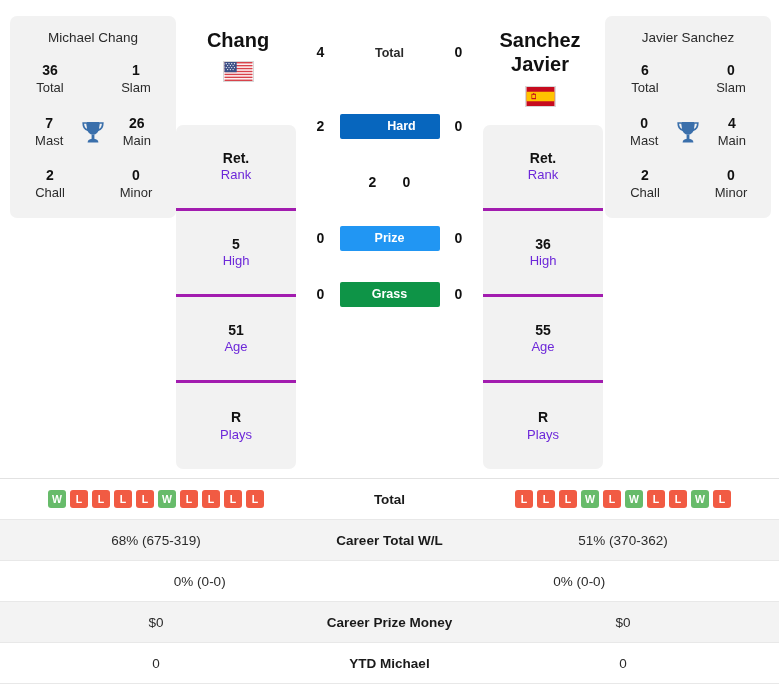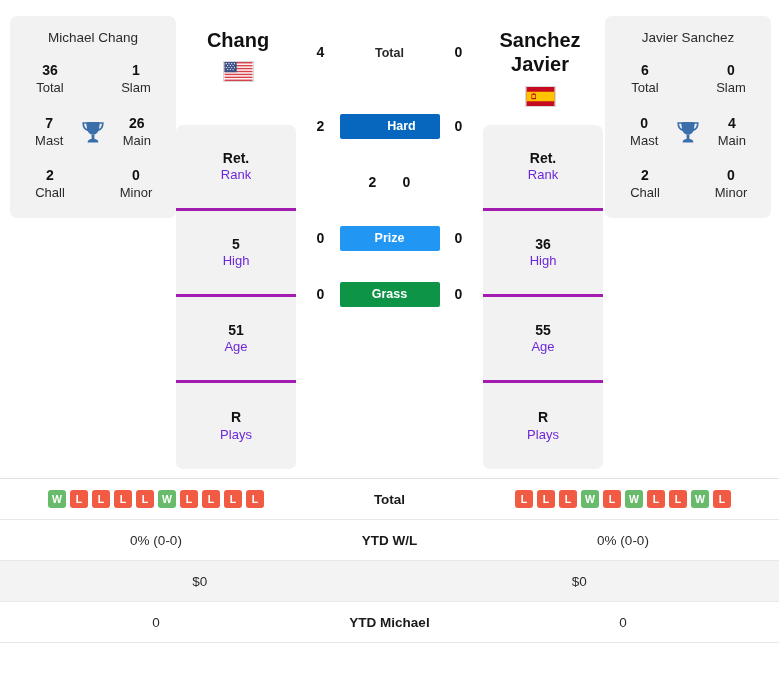--- a/index.html
+++ b/index.html
@@ -506,29 +506,34 @@
           <span class="form-chip chip-l">L</span>
           <span class="form-chip chip-w">W</span>
           <span class="form-chip chip-l">L</span>
           <span class="form-chip chip-l">L</span>
           <span class="form-chip chip-w">W</span>
           <span class="form-chip chip-l">L</span>
         </div>
       </div>
     </div>
 
+    <div class="st-row shaded">
+      <div class="st-left">68% (675-319)</div>
+      <div class="st-mid">Career Total W/L</div>
+      <div class="st-right">51% (370-362)</div>
+    </div>
 
     <div class="st-row">
       <div class="st-left">0% (0-0)</div>
-      <div class="st-mid">YTD W/L</div>
       <div class="st-right">0% (0-0)</div>
     </div>
 
     <div class="st-row shaded">
       <div class="st-left">$0</div>
+      <div class="st-mid">Career Prize Money</div>
       <div class="st-right">$0</div>
     </div>
 
     <div class="st-row">
       <div class="st-left">0</div>
       <div class="st-mid">YTD Michael</div>
       <div class="st-right">0</div>
     </div>
 
   </div>

